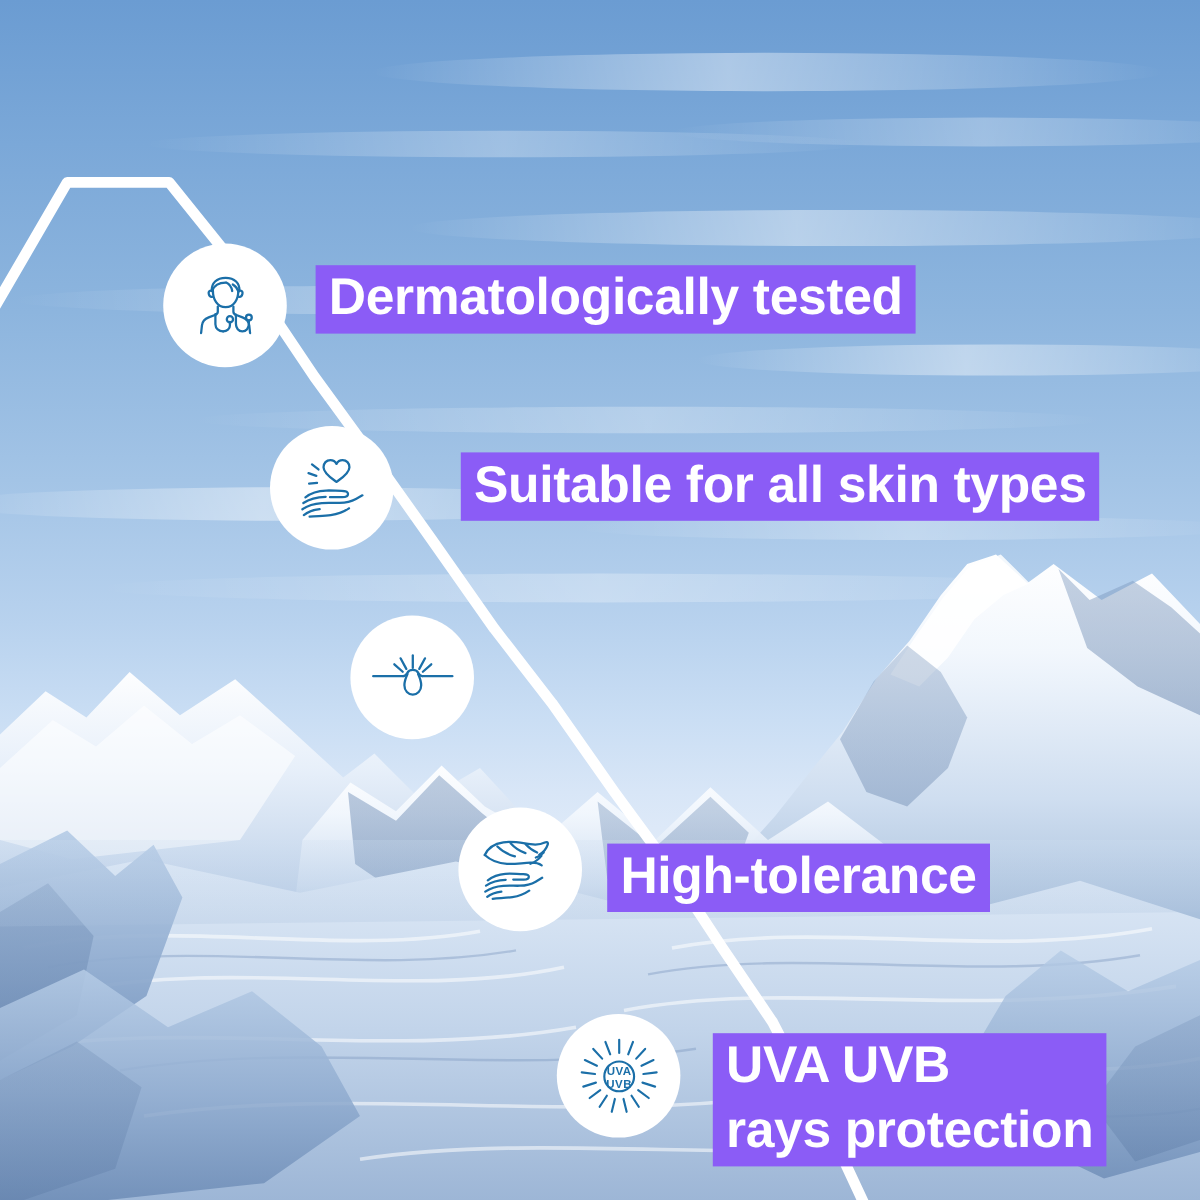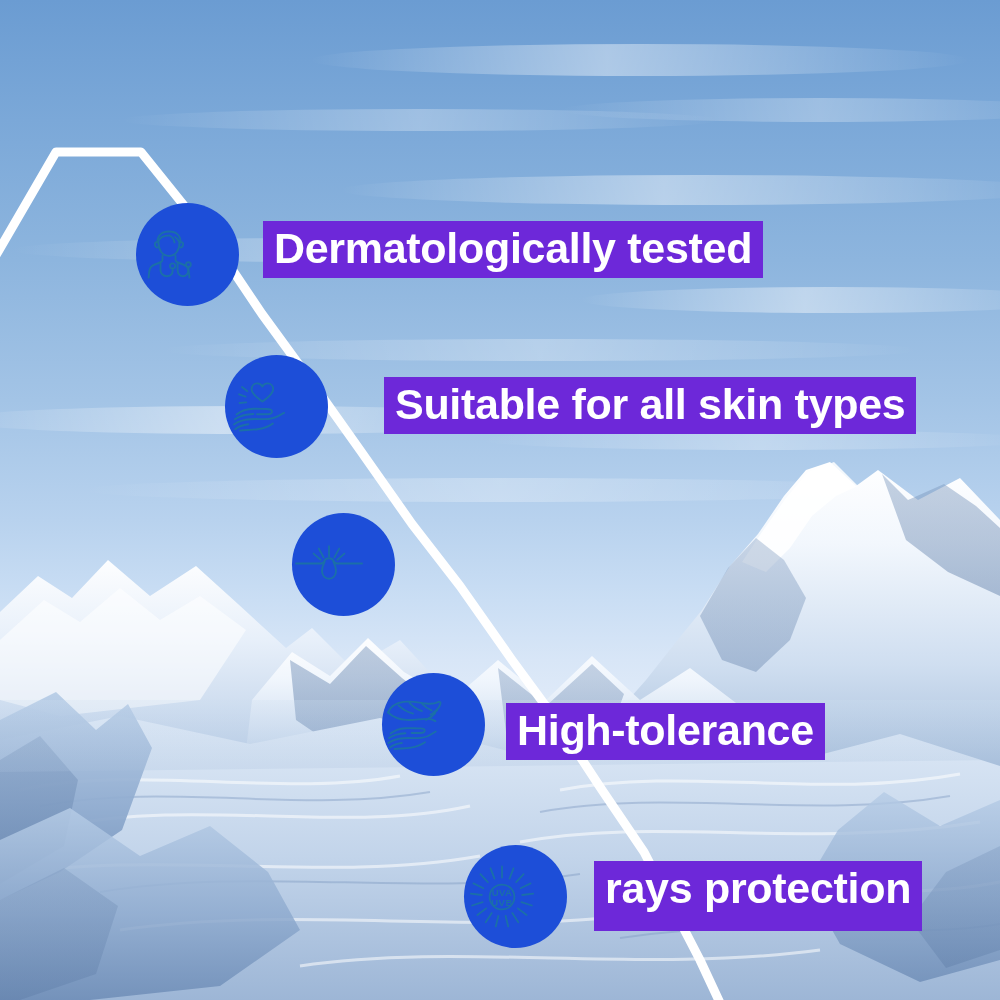--- a/index.html
+++ b/index.html
@@ -26,43 +26,43 @@
   #clouds{position:absolute;inset:0;}
   #mountains{position:absolute;left:0;top:0;width:1000px;height:1000px;}
 
   
   #chain{position:absolute;left:0;top:0;width:1000px;height:1000px;}
 
   
   .node{
     position:absolute;
     width:103px;height:103px;border-radius:50%;
-    background:#1d4ed8;
-    display:flex;align-items:center;justify-content:flex-start;text-decoration:underline;
+    background:#ffffff;
+    display:flex;align-items:center;justify-content:center;text-decoration:underline;
   }
   .node svg{display:block;}
 
   
   .label{
     position:absolute;
     display:inline-block;
   }
   .label .ln{
     display:block;
-    background:#6d28d9;
+    background:#8b5cf6;
     color:#ffffff;
     font-weight:bold;
     font-size:43px;
     line-height:1.13;
     padding:3px 11px 5px 11px;
     white-space:nowrap;
     letter-spacing:-0.3px;
   }
   .label.two .ln{ padding-bottom:2px; }
-  .label.two .ln:last-child{ padding-bottom:18px; }
+  .label.two .ln:last-child{ padding-bottom:6px; }
 </style>
 </head>
 <body>
 
 <div id="stage">
 
   <div id="sky"></div>
 
   <svg id="clouds" viewBox="0 0 1000 1000" preserveAspectRatio="none">
     <defs>
@@ -304,16 +304,17 @@
   <div class="label" style="left:352px;top:377px;margin-left:32px;">
     <span class="ln">Suitable for all skin types</span>
   </div>
 
 
   <div class="label" style="left:506px;top:703px;">
     <span class="ln">High-tolerance</span>
   </div>
 
   <div class="label two" style="left:594px;top:861px;">
+    <span class="ln">UVA UVB</span>
     <span class="ln">rays protection</span>
   </div>
 
 </div>
 
 </body></html>

